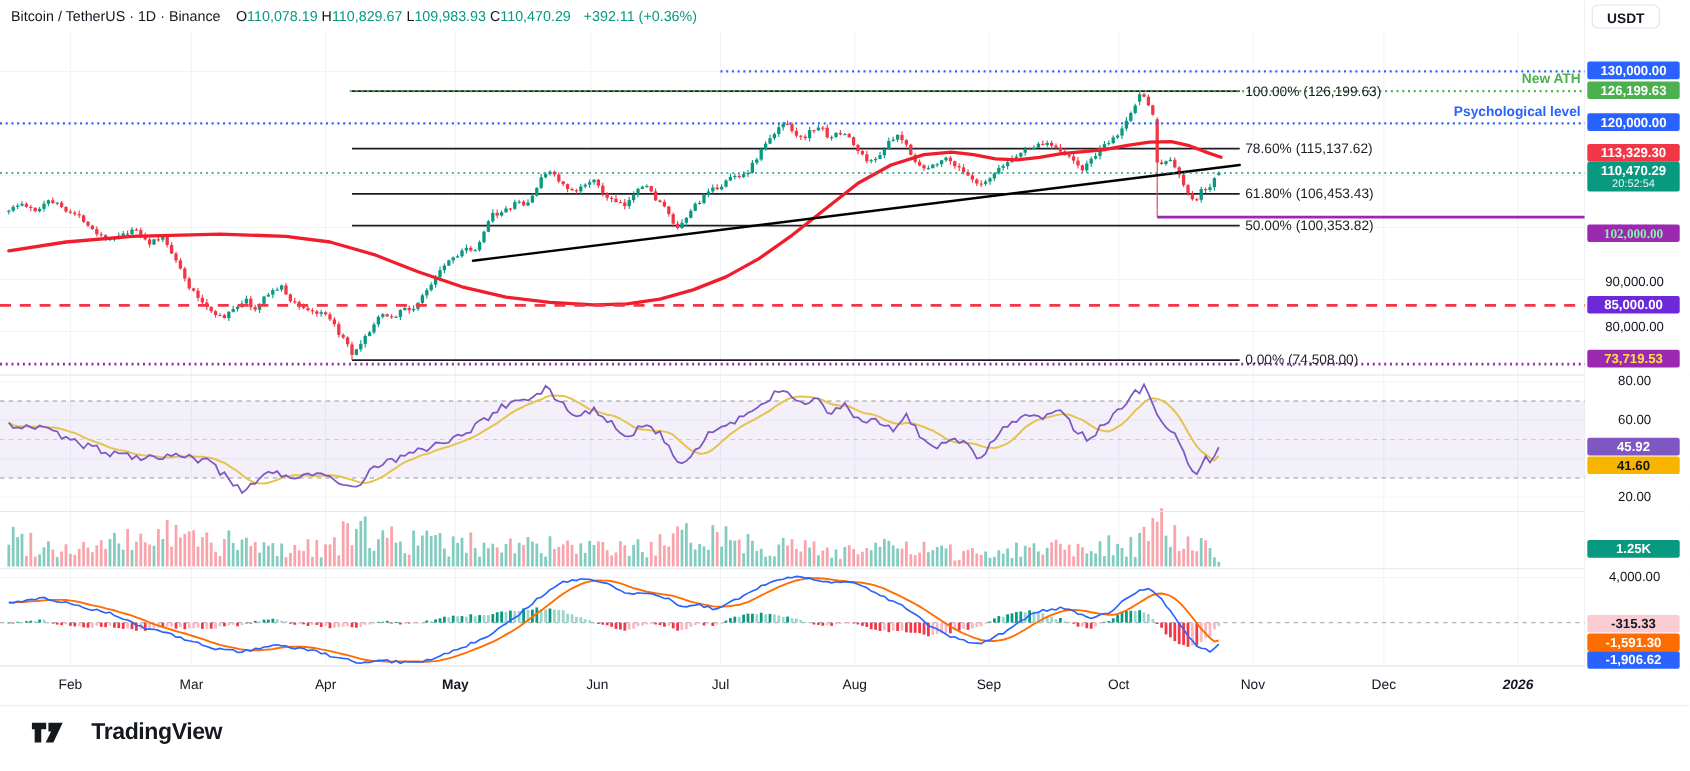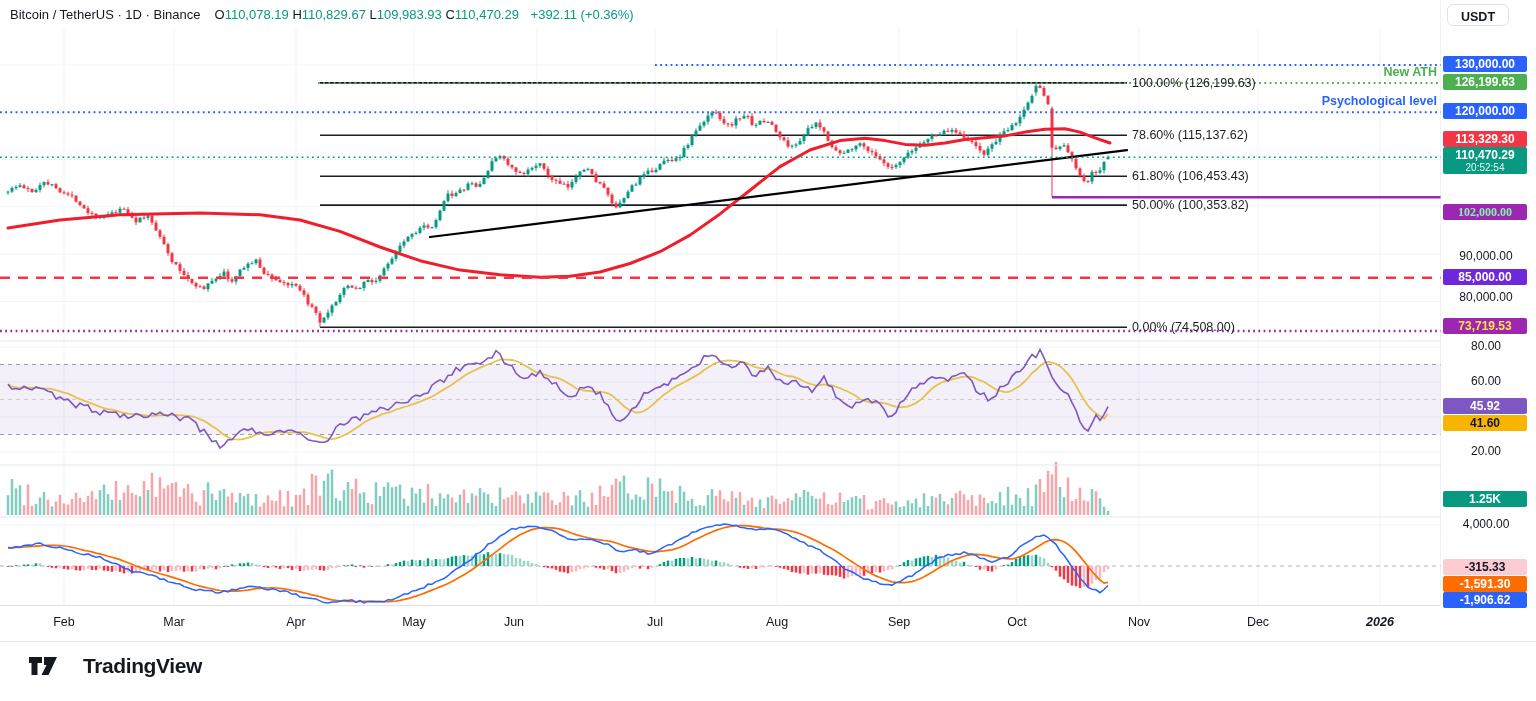--- a/index.html
+++ b/index.html
@@ -1243,22 +1243,22 @@
       <div class="pbadge" style="background: rgb(8, 153, 129); color: rgb(255, 255, 255); top: 491px;">1.25K</div>
       <div class="pbadge" style="background: rgb(251, 205, 210); color: rgb(19, 23, 34); top: 559px;">-315.33</div>
       <div class="pbadge" style="background: rgb(255, 109, 0); color: rgb(255, 255, 255); top: 576px;">-1,591.30</div>
       <div class="pbadge" style="background: rgb(41, 98, 255); color: rgb(255, 255, 255); top: 592px;">-1,906.62</div>
     </div>
 
   <div class="time-axis" id="time-axis">
       <div class="maxis" style="left: 64px;">Feb</div>
       <div class="maxis" style="left: 174px;">Mar</div>
       <div class="maxis" style="left: 296px;">Apr</div>
-      <div class="maxis" style="left: 414px;">May</div>
-      <div class="maxis" style="left: 514px;">Jun</div>
+      <div class="maxis" style="left: 414px; font-weight: bold;">May</div>
+      <div class="maxis" style="left: 543px;">Jun</div>
       <div class="maxis" style="left: 655px;">Jul</div>
       <div class="maxis" style="left: 777px;">Aug</div>
       <div class="maxis" style="left: 899px;">Sep</div>
       <div class="maxis" style="left: 1017px;">Oct</div>
       <div class="maxis" style="left: 1139px;">Nov</div>
       <div class="maxis" style="left: 1258px;">Dec</div>
       <div class="maxis bold" style="left: 1380px; font-style: italic;">2026</div>
     </div>
 
   <div class="footer">

